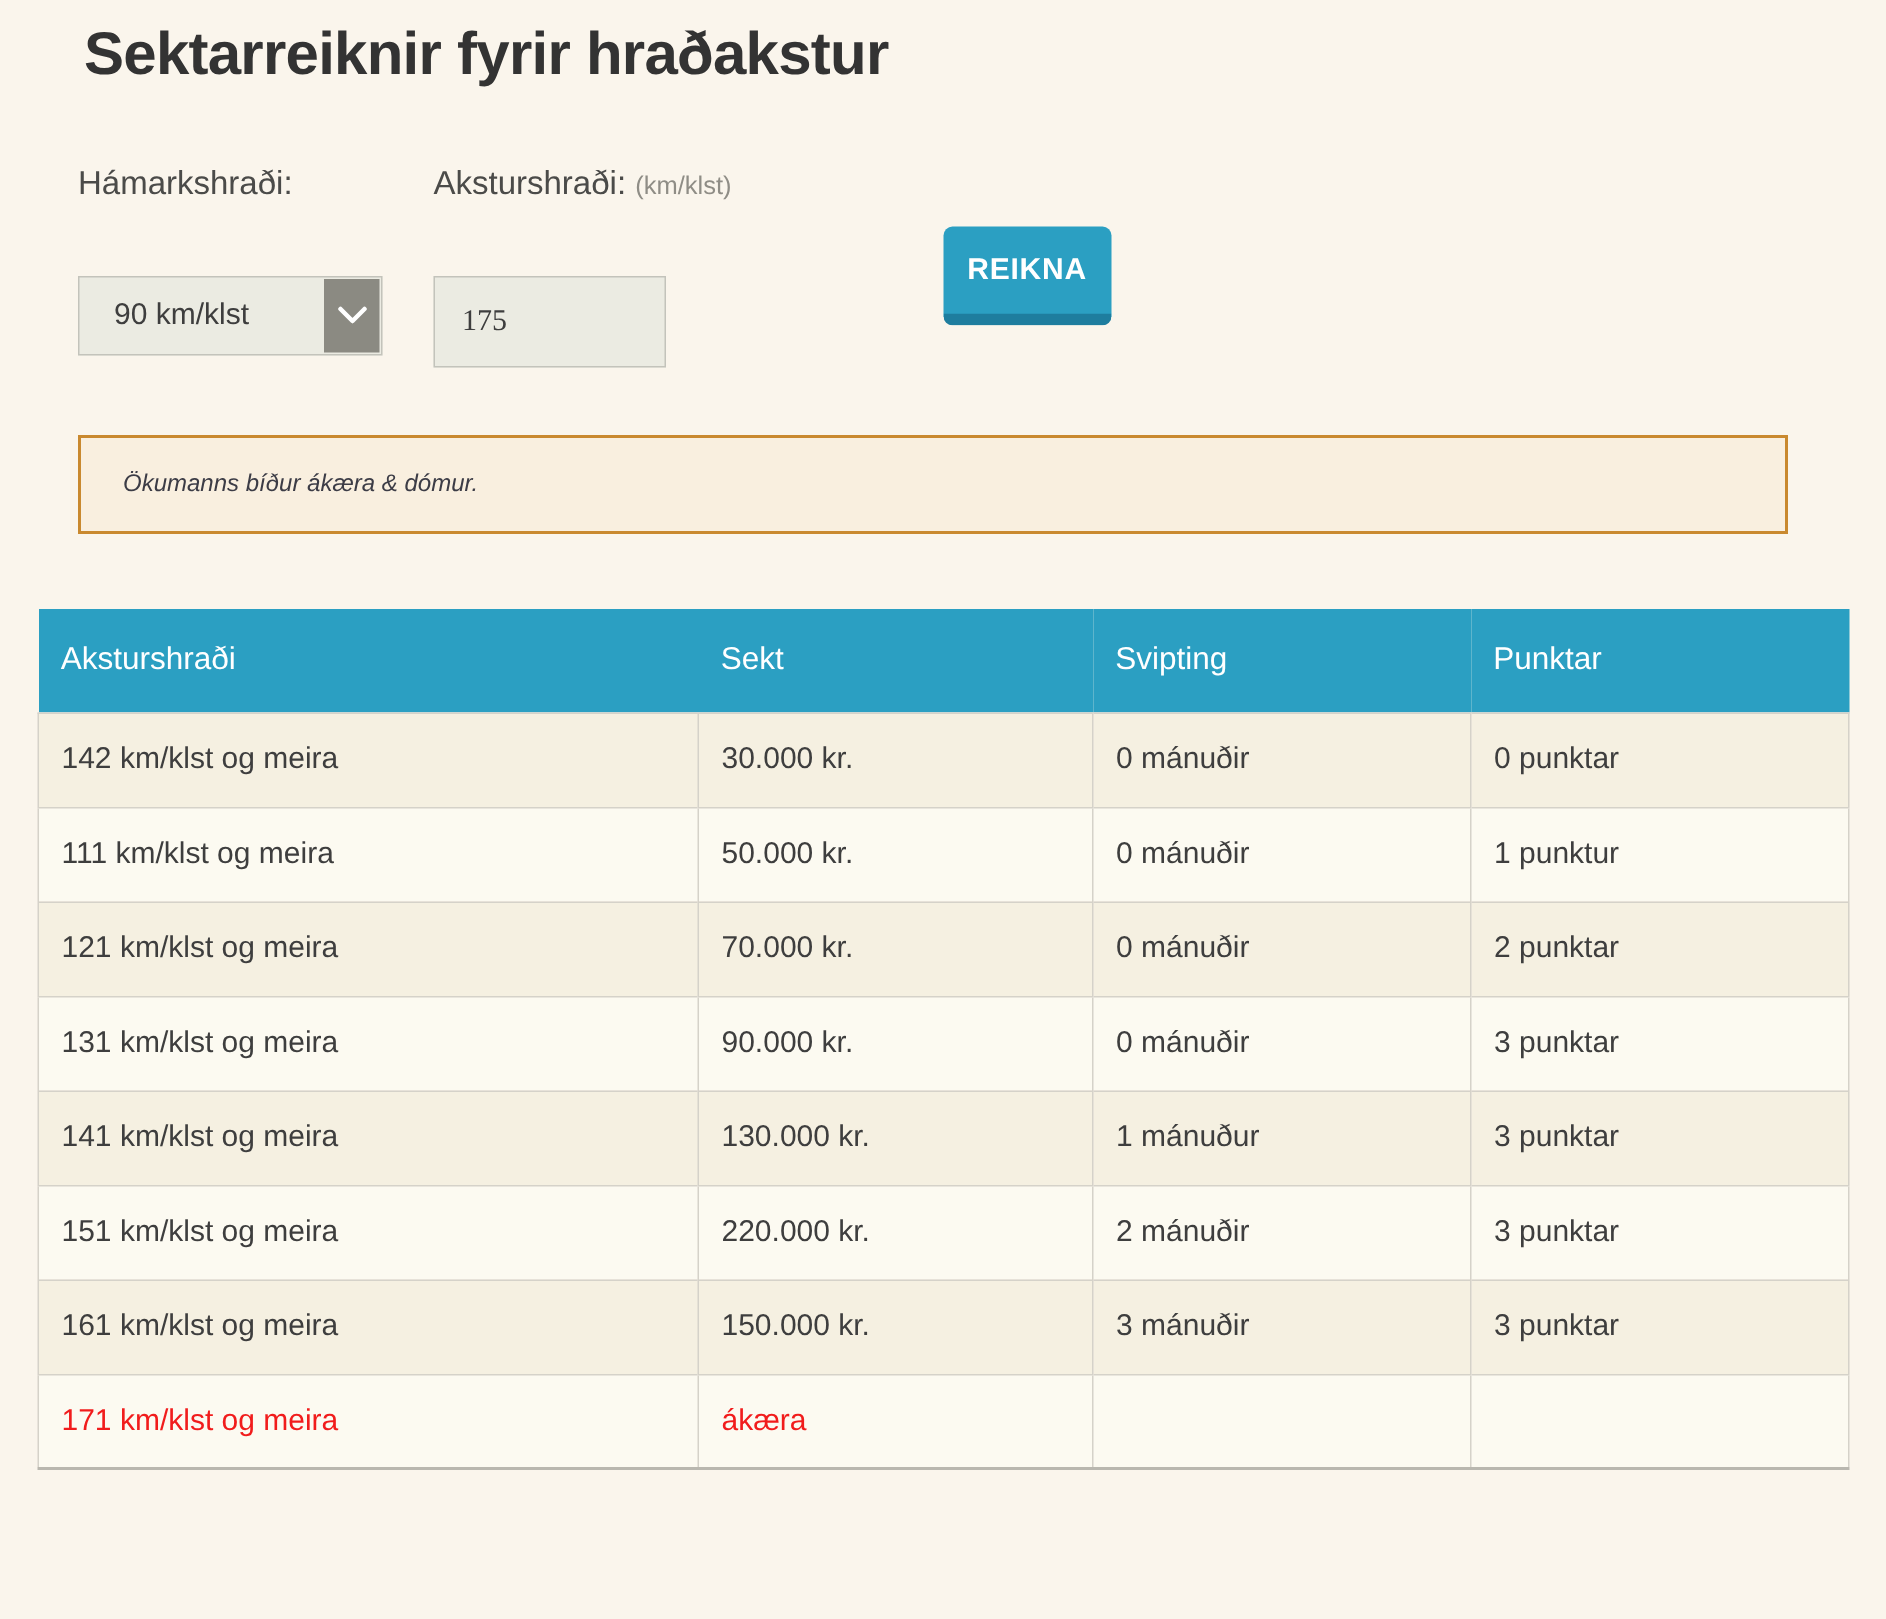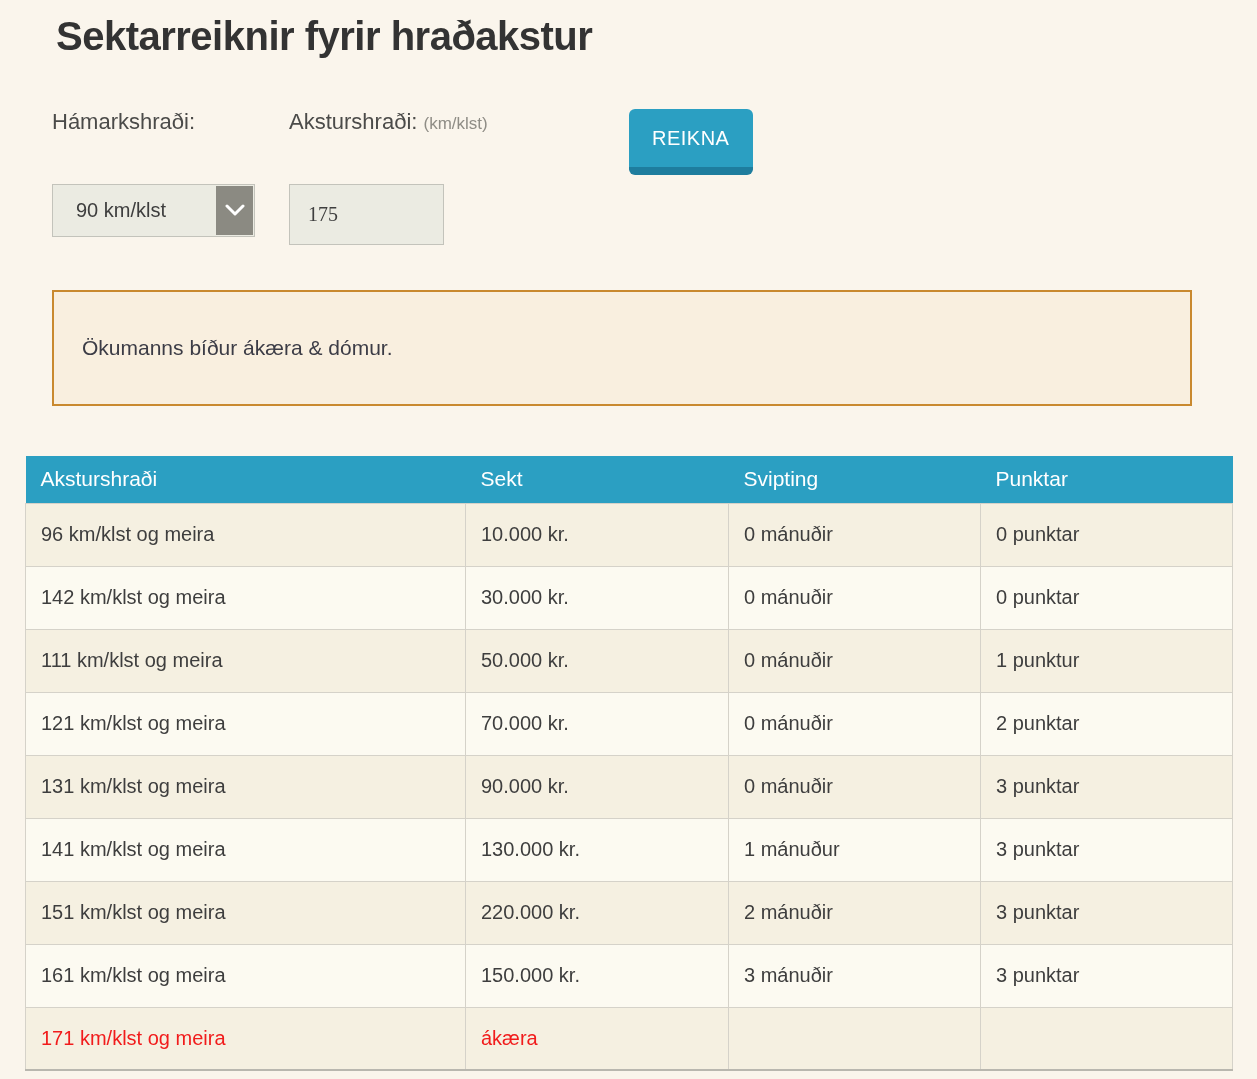--- a/index.html
+++ b/index.html
@@ -77,58 +77,60 @@
     width:155px;height:61px;
     background:var(--field-bg);
     border:1px solid var(--field-border);
     font-family:Liberation Serif, serif;
     font-size:20px;color:var(--text-body);
     padding:0 0 0 18px;
     outline:none;
   }
   .field-drive{margin-right:141px;}
   .calc-btn{
-    width:124px;height:66px;
+    margin-top:42px;
+    width:112px;height:66px;
     background:var(--teal);
     border:none;
     border-bottom:8px solid var(--teal-dark);
     border-radius:6px;
     color:#ffffff;
     font-family:inherit;
-    font-weight:normal;
+    font-weight:bold;
     font-size:20px;
     letter-spacing:0.5px;
     cursor:pointer;
   }
   
   .alert-box{
     margin:45px 0 0 52px;
-    width:1140px;height:116px;
+    width:1140px;height:66px;
     background:var(--alert-bg);
     border:2px solid var(--alert-border);
     display:flex;align-items:center;
     padding-left:28px;
-    font-size:21px;
+    font-size:16px;
     color:#3c3c46;
+    font-style:italic;
   }
   
   .fines-table{
     margin:50px 0 0 25px;
     width:1207px;
     border-collapse:collapse;
     table-layout:fixed;
     border-bottom:2px solid var(--line-strong);
   }
   .fines-table th{
     background:var(--teal);
     color:#ffffff;
     font-weight:normal;
     font-size:21px;
     text-align:left;
-    height:47px;
+    height:69px;
     padding:0 0 0 15px;
   }
   .fines-table td{
     font-size:20px;
     color:var(--text-body);
     height:63px;
     padding:0 0 0 15px;
     border-top:1px solid var(--line);
   }
   .fines-table td + td{border-left:1px solid var(--line);}
@@ -182,26 +184,20 @@
   <thead>
     <tr>
       <th>Aksturshraði</th>
       <th>Sekt</th>
       <th>Svipting</th>
       <th>Punktar</th>
     </tr>
   </thead>
   <tbody>
       <tr>
-    <td>96 km/klst og meira</td>
-    <td>10.000 kr.</td>
-    <td>0 mánuðir</td>
-    <td>0 punktar</td>
-  </tr>
-      <tr>
     <td>142 km/klst og meira</td>
     <td>30.000 kr.</td>
     <td>0 mánuðir</td>
     <td>0 punktar</td>
   </tr>
       <tr>
     <td>111 km/klst og meira</td>
     <td>50.000 kr.</td>
     <td>0 mánuðir</td>
     <td>1 punktur</td>

